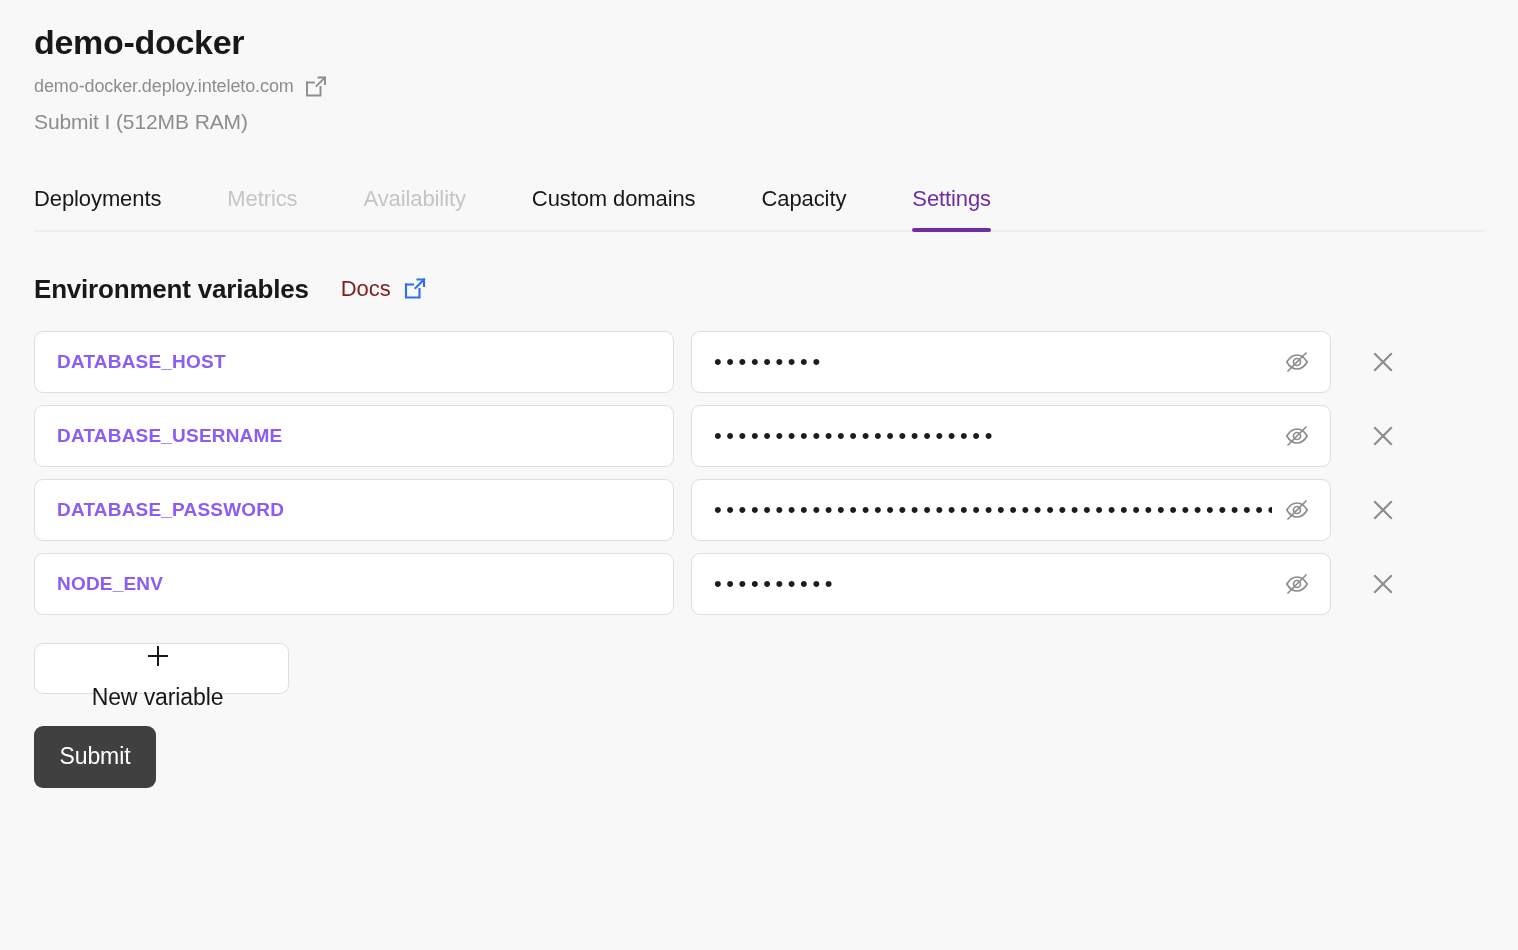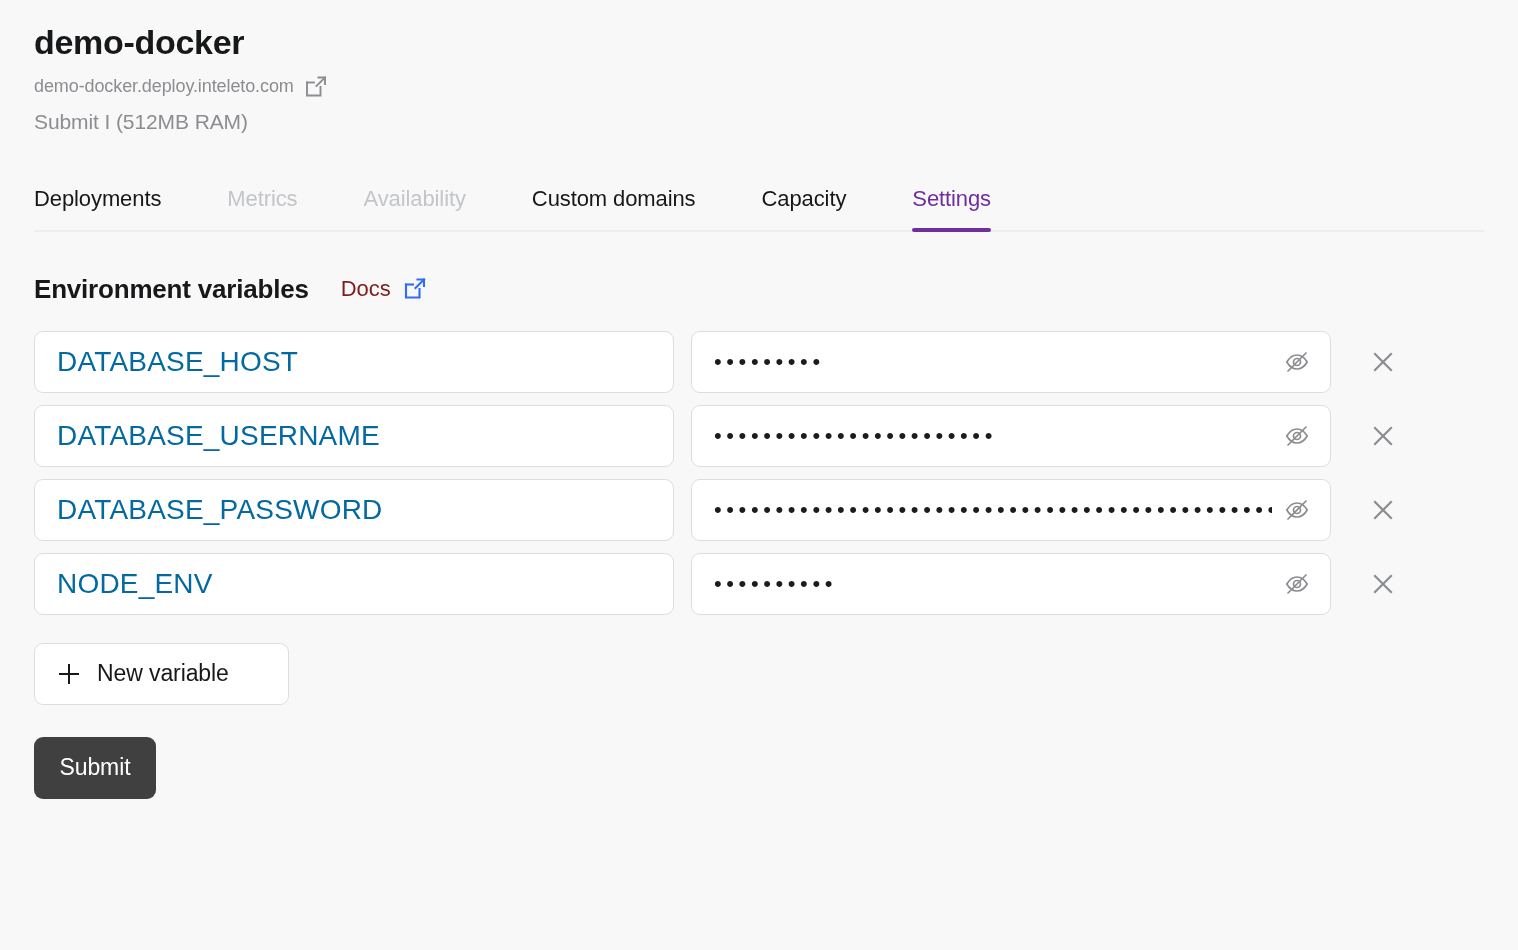--- a/index.html
+++ b/index.html
@@ -142,24 +142,25 @@
 
   .field.key { width: 640px; }
 
   .field.value {
     width: 640px;
     margin-left: 17px;
     padding-right: 58px;
   }
 
   .field-text {
-    font-size: 28px;
-    color: #0369a1;
+    font-size: 19px;
+    color: #8b5cf6;
     letter-spacing: 0.2px;
     white-space: nowrap;
+    font-weight: bold;
   }
 
   .masked {
     font-size: 22px;
     color: #1b1c1e;
     letter-spacing: 4.6px;
     white-space: nowrap;
     line-height: 1;
     overflow: hidden;
     display: block;
@@ -189,34 +190,35 @@
     align-items: center;
     justify-content: center;
     cursor: pointer;
     background: transparent;
     border: none;
   }
 
   
   .new-var-btn {
     margin-top: 16px;
-    height: 62px;
+    height: 51px;
     min-width: 255px;
     padding: 0 30px 0 22px;
     background: #ffffff;
     border: 1.5px solid #dcdee0;
     border-radius: 9px;
     display: inline-flex;
     align-items: center;
     gap: 16px;
     font-size: 23px;
     color: #17181a;
     cursor: pointer;
     font-family: inherit;
     letter-spacing: -0.1px;
+    flex-direction: column;
   }
 
   .plus-icon {
     display: inline-flex;
     align-items: center;
     justify-content: center;
     width: 24px;
     height: 24px;
   }
 

